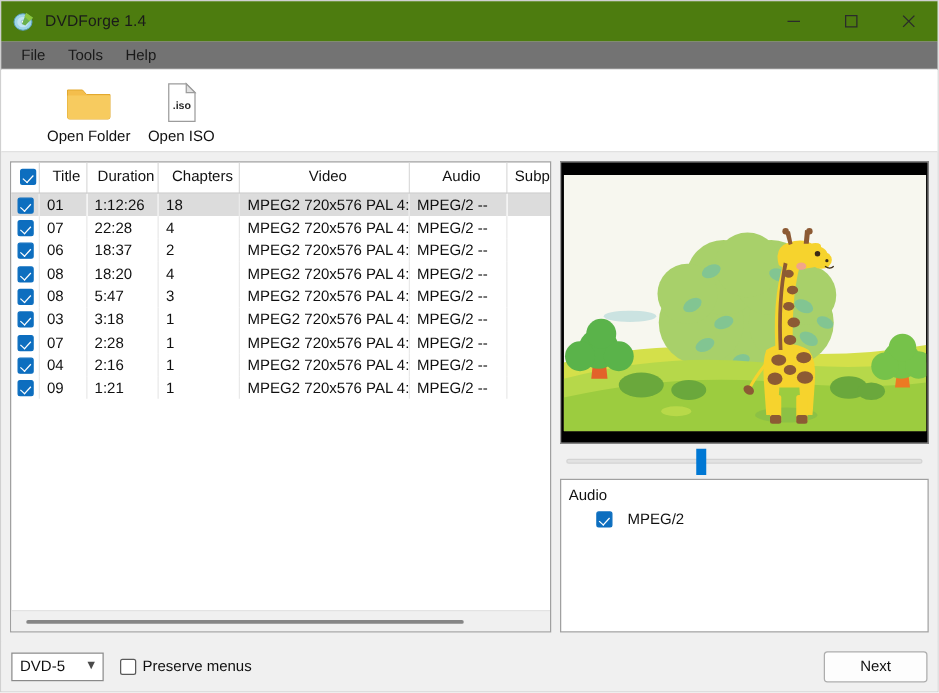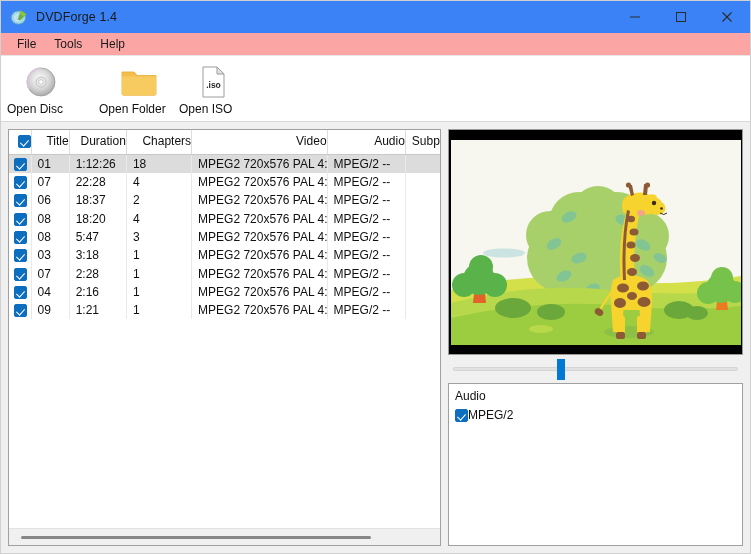--- a/index.html
+++ b/index.html
@@ -14,21 +14,21 @@
     position: relative;
     width: 751px; height: 554px;
     background: #f0f0f0;
     border: 1px solid #d0d0d0;
     display: flex; flex-direction: column;
   }
 
   
   .titlebar {
     height: 32px; min-height: 32px;
-    background: #3b82f6;
+    background: #4d7c0f;
     display: flex; align-items: center;
     position: relative;
   }
   .title-icon {
     width: 18px; height: 18px;
     margin-left: 9px; margin-right: 8px;
     position: relative;
     flex: 0 0 auto;
   }
   .title-text {
@@ -42,41 +42,42 @@
   .win-btn {
     width: 46px; height: 32px;
     display: flex; align-items: center; justify-content: center;
     color: #2b2b2b;
   }
   .win-btn svg { display: block; }
 
   
   .menubar {
     height: 23px; min-height: 23px;
-    background: #fca5a5;
+    background: #737373;
     display: flex; align-items: center;
     padding-left: 7px;
     border-bottom: 1px solid #e6e6e6;
   }
   .menu-item {
     font-size: 12px; color: #1a1a1a;
     padding: 3px 9px;
   }
 
   
   .toolbar {
     height: 66px; min-height: 66px;
     background: #ffffff;
     display: flex; align-items: flex-start;
     padding-left: 6px; padding-top: 3px;
     border-bottom: 1px solid #d8d8d8;
   }
   .tb-btn {
     width: 68px;
     display: flex; flex-direction: column;
+    align-items: center;
     padding-top: 4px;
   }
   .tb-btn.wide { width: 80px; margin-left: 24px; }
   .tb-ico { height: 38px; display: flex; align-items: center; justify-content: center; }
   .tb-label {
     font-size: 12px; color: #101010;
     margin-top: 1px; white-space: nowrap;
   }
 
   
@@ -98,21 +99,21 @@
   }
   .lp-inner { flex: 1 1 auto; overflow: hidden; position: relative; }
   table.tl { border-collapse: collapse; width: 433px; table-layout: fixed; }
   table.tl th {
     background: #ffffff;
     border-right: 1px solid #dcdcdc;
     border-bottom: 1px solid #c8c8c8;
     font-weight: normal;
     font-size: 12px;
     color: #101010;
-    text-align: right;
+    text-align: center;
     padding: 4px 0 5px 6px;
     height: 24px;
     white-space: nowrap;
     overflow: hidden;
   }
   table.tl th.cbcol { padding-left: 5px; }
   table.tl td {
     font-size: 12px;
     color: #101010;
     padding: 2px 0 2px 6px;
@@ -195,22 +196,22 @@
   }
 
   .audio-panel {
     flex: 1 1 auto;
     background: #ffffff;
     border: 1px solid #a0a0a0;
     padding: 5px 6px;
   }
   .audio-title { font-size: 12px; color: #101010; }
   .audio-item {
-    margin-top: 5px; 
-    display: flex; align-items: center; gap: 0;
+    margin-top: 5px; margin-left: 22px;
+    display: flex; align-items: center; gap: 12px;
     font-size: 12px; color: #101010;
   }
 
   
   .footer {
     height: 40px; min-height: 40px;
     background: #f0f0f0;
     display: flex; align-items: center;
     padding: 0 8px;
     position: relative;
@@ -283,38 +284,20 @@
     </div>
   </div>
 
   <div class="menubar">
     <div class="menu-item">File</div>
     <div class="menu-item">Tools</div>
     <div class="menu-item">Help</div>
   </div>
 
   <div class="toolbar">
-    <div class="tb-btn">
-      <div class="tb-ico">
-        <svg width="36" height="36" viewBox="0 0 36 36">
-          <defs>
-            <radialGradient id="dg" cx="45%" cy="40%" r="62%">
-              <stop offset="0%" stop-color="#ffffff"></stop>
-              <stop offset="55%" stop-color="#d8d8d8"></stop>
-              <stop offset="100%" stop-color="#a8a8a8"></stop>
-            </radialGradient>
-          </defs>
-          <circle cx="18" cy="18" r="14" fill="url(#dg)" stroke="#9a9a9a" stroke-width="0.8"></circle>
-          <path d="M18 4 A14 14 0 0 0 6.5 25" fill="none" stroke="#e3c8e0" stroke-width="2.2" opacity="0.75"></path>
-          <circle cx="18" cy="18" r="5" fill="#e8e8e8" stroke="#b0b0b0" stroke-width="0.7"></circle>
-          <circle cx="18" cy="18" r="2.3" fill="#ffffff" stroke="#b8b8b8" stroke-width="0.7"></circle>
-        </svg>
-      </div>
-      <div class="tb-label">Open Disc</div>
-    </div>
     <div class="tb-btn wide">
       <div class="tb-ico">
         <svg width="38" height="32" viewBox="0 0 38 32">
           <path d="M2 6 h12 l3.2 3.6 h18.8 v18 a1.6 1.6 0 0 1 -1.6 1.6 h-30.8 a1.6 1.6 0 0 1 -1.6 -1.6 z" fill="#f4be4c" stroke="#e2a92f" stroke-width="0.8"></path>
           <path d="M2 10.4 h34 v17.2 a1.6 1.6 0 0 1 -1.6 1.6 h-30.8 a1.6 1.6 0 0 1 -1.6 -1.6 z" fill="#f7cb5f"></path>
         </svg>
       </div>
       <div class="tb-label">Open Folder</div>
     </div>
     <div class="tb-btn">
@@ -582,14 +565,25 @@
         <div class="audio-title">Audio</div>
         <div class="audio-item">
           <span class="cb on"></span>
           <span>MPEG/2</span>
         </div>
       </div>
 
     </div>
   </div>
 
+  <div class="footer">
+    <div class="combo">
+      <span>DVD-5</span>
+      <span class="chev">▼</span>
+    </div>
+    <div class="preserve">
+      <span class="cb-sq"></span>
+      <span>Preserve menus</span>
+    </div>
+    <div class="next-btn">Next</div>
+  </div>
 
 </div>
 
 </body></html>

